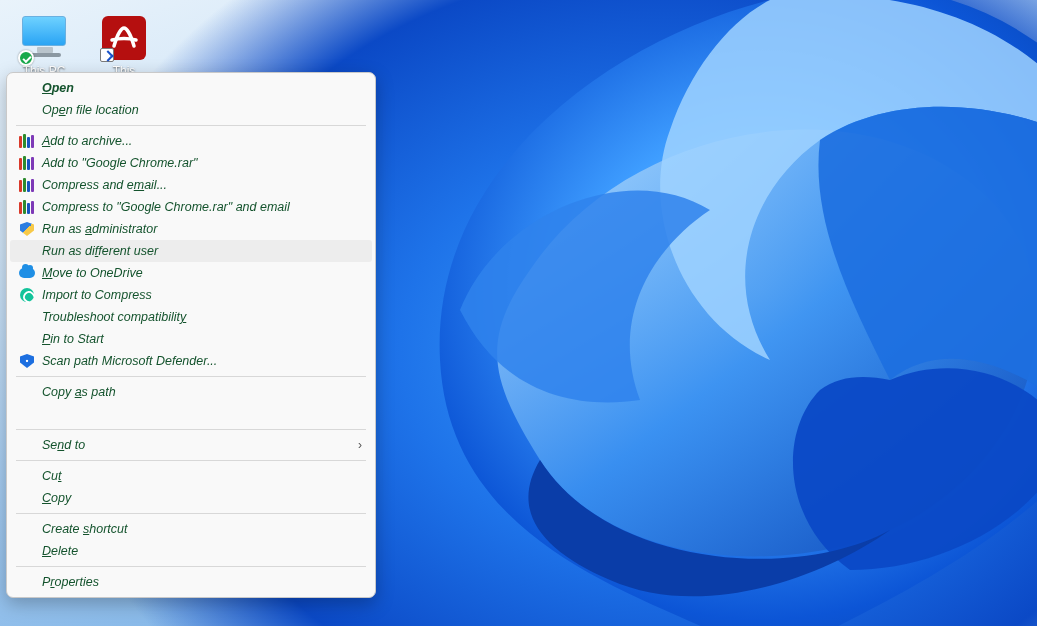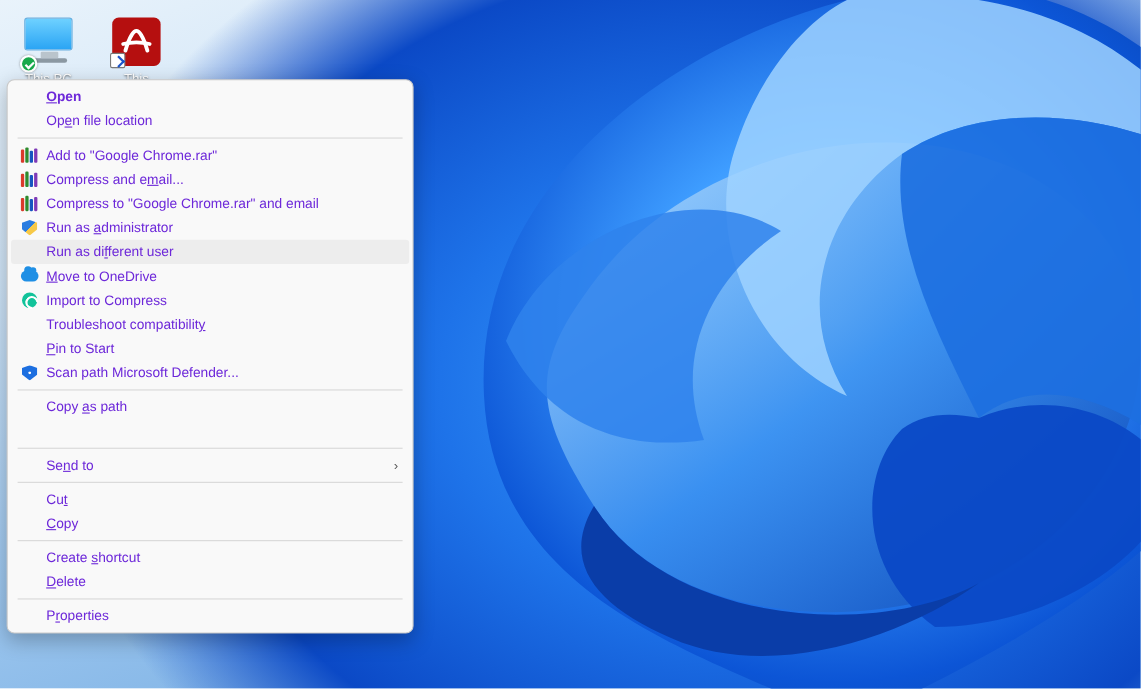--- a/index.html
+++ b/index.html
@@ -142,21 +142,22 @@
   }
   .menu-item .mi-icon{
     width:18px; height:16px;
     margin-right:6px;
     flex:0 0 18px;
     display:flex; align-items:center; justify-content:center;
   }
   .menu-item .mi-label{
     flex:1 1 auto;
     font-size:12.5px;
-    color:#6d28d9;
+    color:#14532d;
+    font-style:italic;
   }
   .menu-item.bold .mi-label{ font-weight:700; }
   .menu-item .mi-arrow{
     width:10px; text-align:right;
     color:#555;
     font-size:12px;
   }
   .separator{
     height:1px;
     background:#d8d8d8;
@@ -286,42 +287,53 @@
 
     <div class="menu-item">
       <span class="mi-icon">
           <span class="ic-books">
             <span class="b1"></span>
             <span class="b2"></span>
             <span class="b3"></span>
             <span class="b4"></span>
           </span>
         </span>
-      <span class="mi-label">Add to "Google Chrome.rar"</span>
+      <span class="mi-label"><span class="u">A</span>dd to archive...</span>
     </div>
     <div class="menu-item">
       <span class="mi-icon">
           <span class="ic-books">
             <span class="b1"></span>
             <span class="b2"></span>
             <span class="b3"></span>
             <span class="b4"></span>
           </span>
         </span>
-      <span class="mi-label">Compress and e<span class="u">m</span>ail...</span>
+      <span class="mi-label">Add to "Google Chrome.rar"</span>
     </div>
     <div class="menu-item">
       <span class="mi-icon">
           <span class="ic-books">
             <span class="b1"></span>
             <span class="b2"></span>
             <span class="b3"></span>
             <span class="b4"></span>
           </span>
         </span>
+      <span class="mi-label">Compress and e<span class="u">m</span>ail...</span>
+    </div>
+    <div class="menu-item">
+      <span class="mi-icon">
+          <span class="ic-books">
+            <span class="b1"></span>
+            <span class="b2"></span>
+            <span class="b3"></span>
+            <span class="b4"></span>
+          </span>
+        </span>
       <span class="mi-label">Compress to "Google Chrome.rar" and email</span>
     </div>
     <div class="menu-item">
       <span class="mi-icon">
           <span class="ic-shield"></span>
         </span>
       <span class="mi-label">Run as <span class="u">a</span>dministrator</span>
     </div>
     <div class="menu-item hovered">
       <span class="mi-icon"></span>

